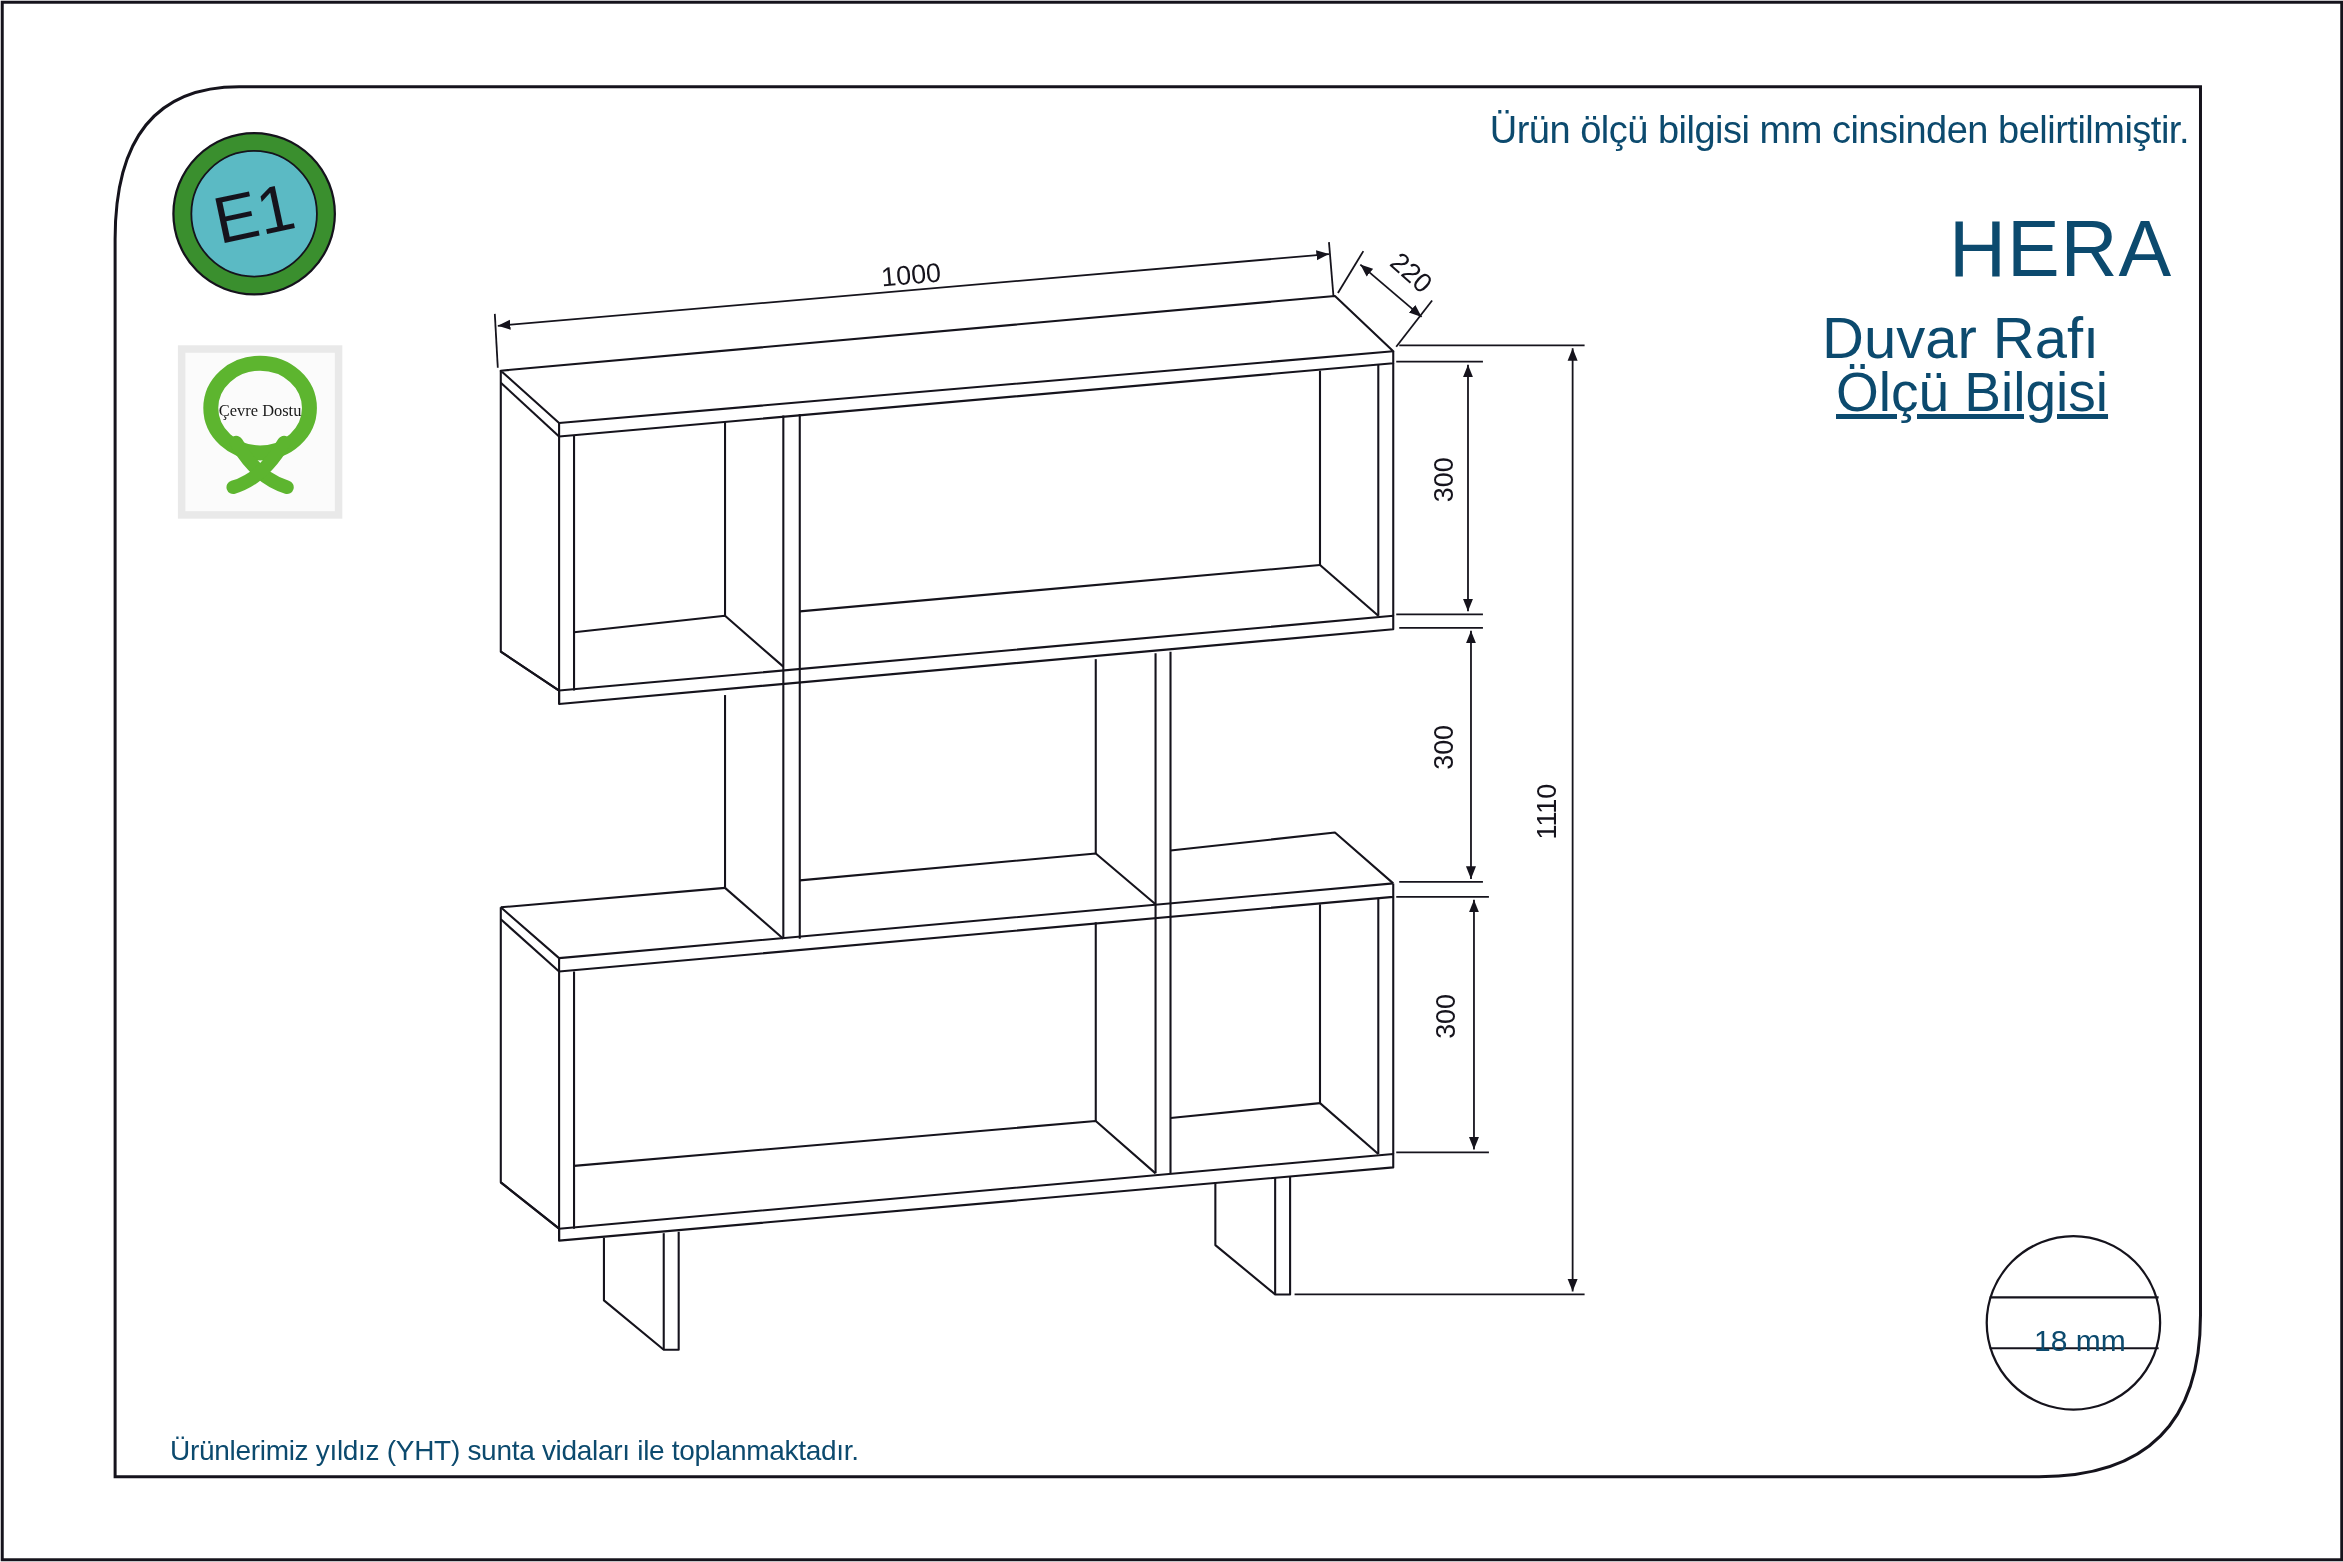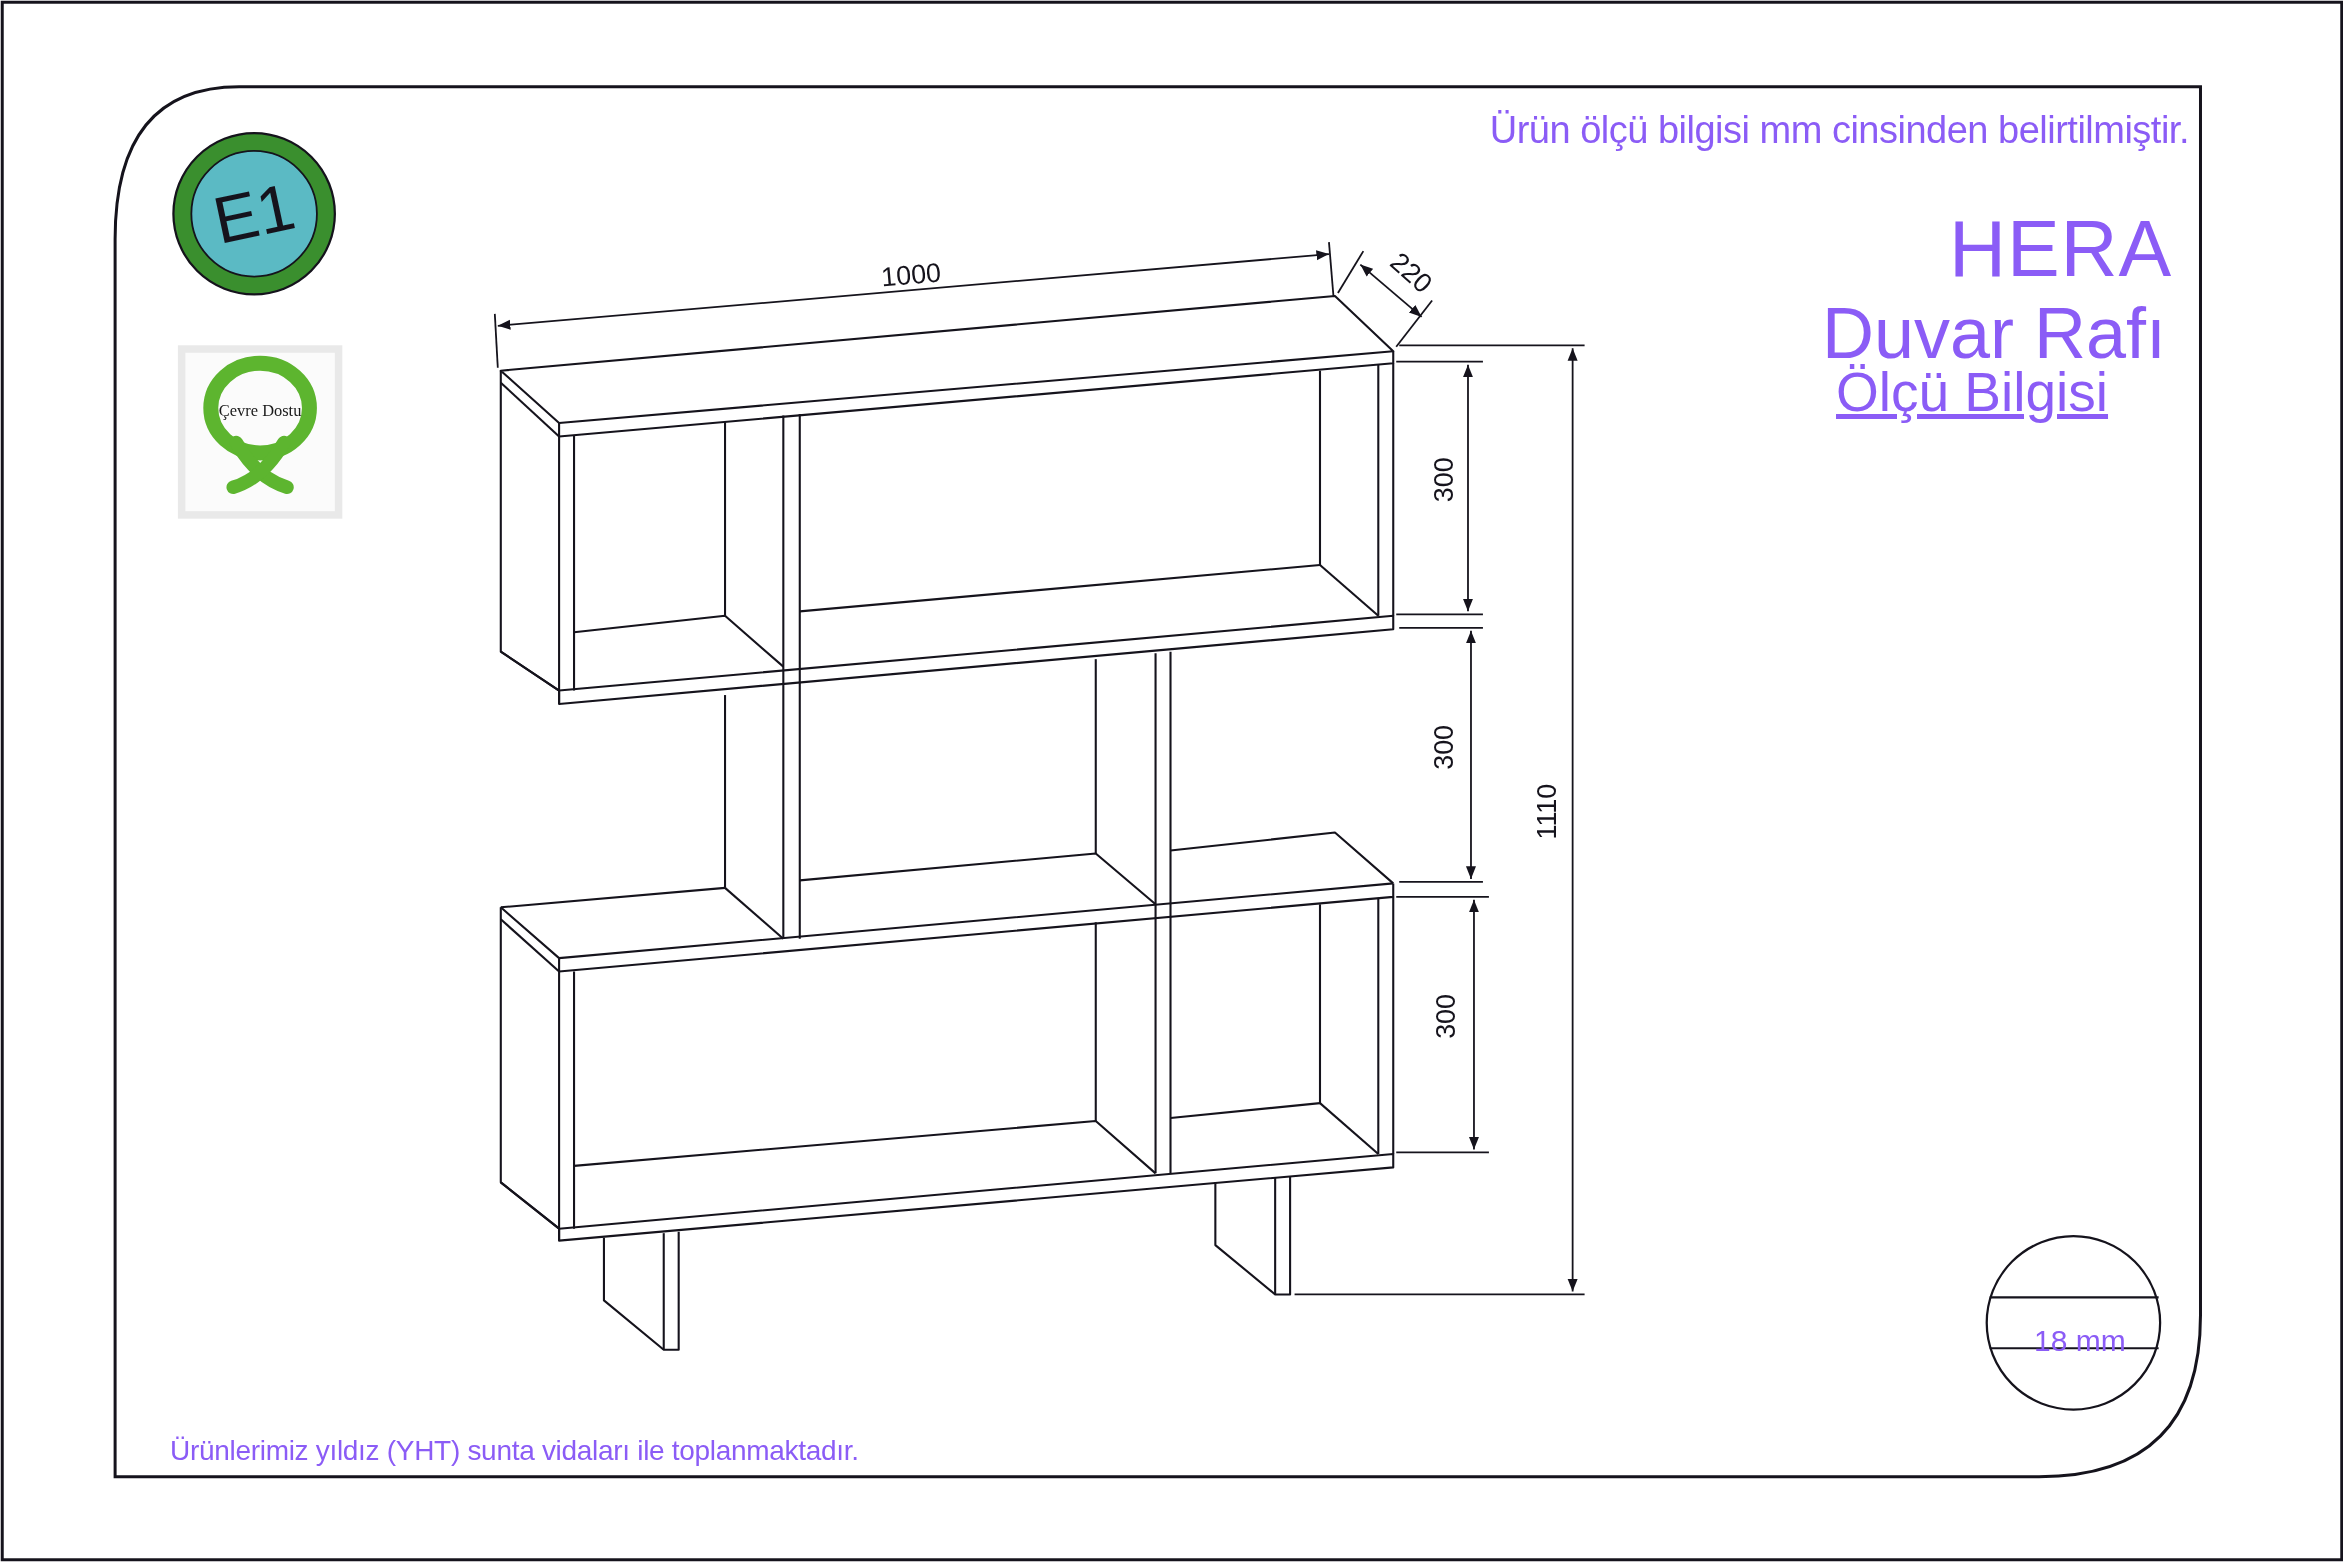--- a/index.html
+++ b/index.html
@@ -1,21 +1,21 @@
 <!DOCTYPE html>
 <html style="font-size:15px"><head>
 <meta charset="utf-8">
 <style>
   html, body { margin: 0; padding: 0; background: #ffffff; }
   body { width: 2344px; height: 1562px; position: relative; overflow: hidden; font-family: "Liberation Sans", sans-serif; color: #111111; }
   #canvas { position: absolute; left: 0; top: 0; width: 2344px; height: 1562px; }
-  .txt { position: absolute; white-space: nowrap; line-height: 1; color: #8b5cf6; font-family: "Liberation Sans", sans-serif; }
+  .txt { position: absolute; white-space: nowrap; line-height: 1; color: #0c4a6e; font-family: "Liberation Sans", sans-serif; }
   #note-top { right: 155px; top: 111px; font-size: 38px; letter-spacing: -0.5px; }
   #title-hera { left: 1949px; top: 209px; font-size: 79px; letter-spacing: 0.9px; }
-  #title-sub1 { left: 1822px; top: 297px; font-size: 72px; }
+  #title-sub1 { left: 1822px; top: 309px; font-size: 58px; }
   #title-sub2 { left: 1836px; top: 365px; font-size: 55px; text-decoration: underline; }
   #note-bottom { left: 134px; top: 1437px; font-size: 28px; letter-spacing: -0.3px; margin-left: 36px; }
   #thick-label { left: 2034px; top: 1307px; font-size: 30px; margin-top: 19px; }
 </style>
 </head>
 <body>
 
 <svg id="canvas" viewBox="0 0 1568 1045" preserveAspectRatio="none" xmlns="http://www.w3.org/2000/svg">
   <defs>
     <marker id="arr" viewBox="0 0 10 10" refX="10" refY="5" markerWidth="7" markerHeight="7" orient="auto-start-reverse">

